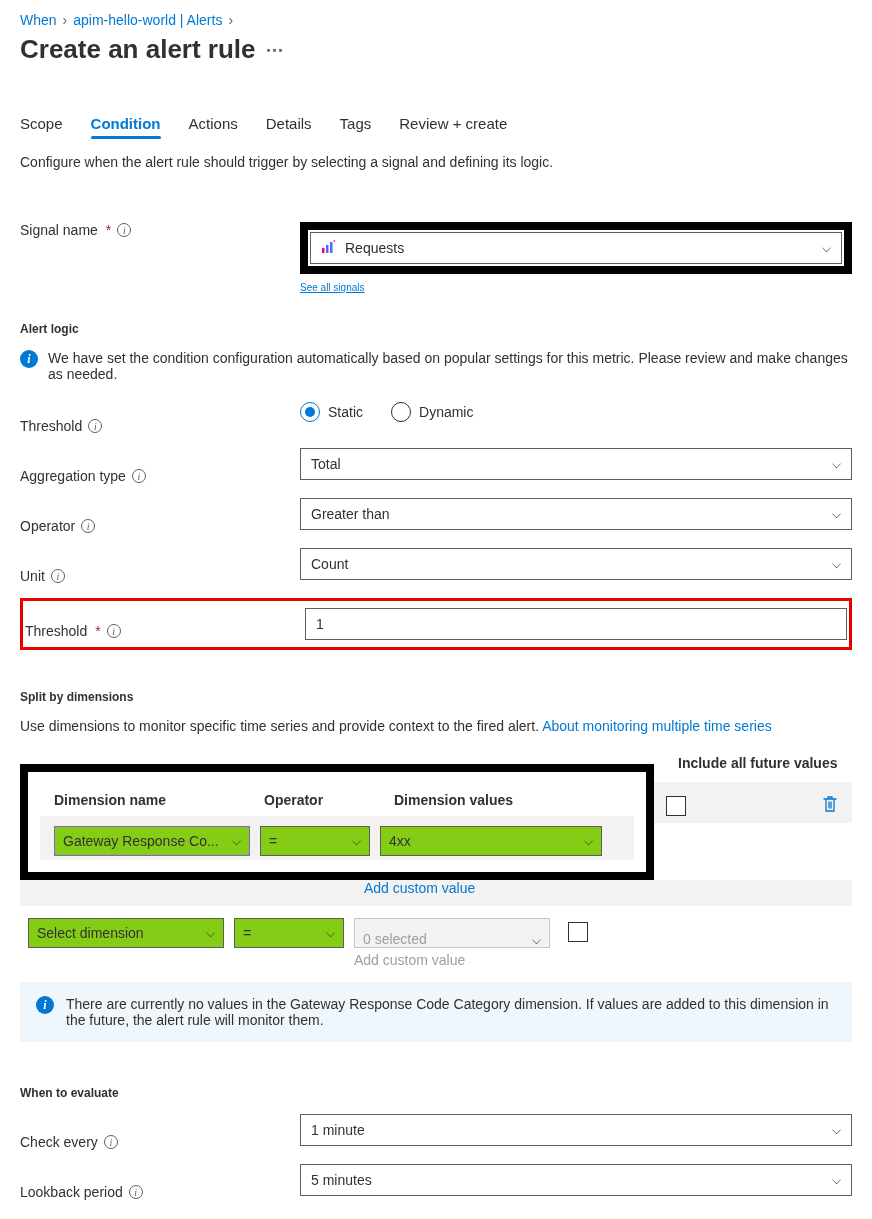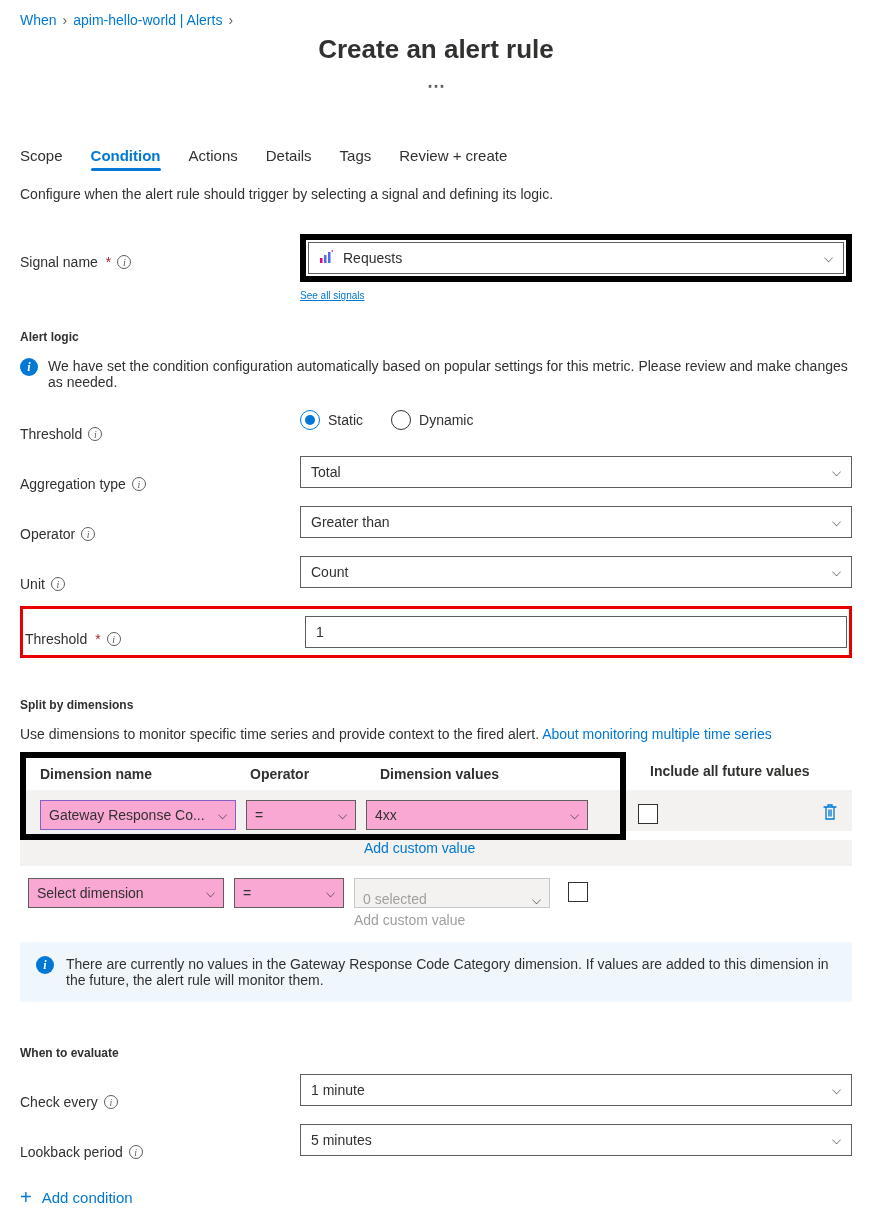--- a/index.html
+++ b/index.html
@@ -8,21 +8,21 @@
     font-size: 14px;
     color: #323130;
     background: #ffffff;
     padding: 12px 20px;
     width: 872px;
   }
   a { color: #0078d4; text-decoration: none; }
   a.underline { text-decoration: underline; }
   .breadcrumb { display: flex; align-items: center; gap: 6px; font-size: 14px; margin-bottom: 6px; }
   .breadcrumb .chev { color: #605e5c; }
-  .page-title { font-size: 26px; font-weight: 600; margin-bottom: 4px; display:flex; align-items:center; gap:10px;flex-direction:column;}
+  .page-title { font-size: 26px; font-weight: 600; margin-bottom: 4px; display:flex; align-items:center; gap:10px;}
   .ellipsis { color: #605e5c; font-size: 18px;}
   .tabs { display:flex; gap: 28px; margin: 50px 0 18px 0; font-size: 15px; }
   .tab { color:#323130; cursor:pointer; position:relative; padding-bottom:4px;}
   .tab.active { color:#0078d4; font-weight:600;}
   .tab.active::after { content:""; position:absolute; left:0; right:0; bottom:-3px; height:3px; background:#0078d4; border-radius:2px;}
   .description { margin-bottom: 32px; }
   .form-row { display:flex; align-items:flex-start; margin-bottom: 14px; }
   .label-col { width: 280px; display:flex; align-items:center; gap:6px; padding-top:6px;margin-top:14px;}
   .control-col { flex:1; }
   .required { color: #a4262c; margin-left:2px;}
@@ -33,30 +33,30 @@
   .text-input { cursor:text; justify-content:flex-start;}
   .select-box .chev-down, .dim-select .chev-down { font-size:12px; color:#323130;}
   .section-heading { font-size: 12px; font-weight:600; margin: 28px 0 14px 0;}
   .info-banner { display:flex; gap:10px; align-items:flex-start; margin-bottom:16px;}
   .info-badge { width:18px; height:18px; border-radius:50%; background:#0078d4; color:#fff; display:flex; align-items:center; justify-content:center; font-size:12px; font-weight:bold; font-style:italic; font-family: Georgia, serif; flex-shrink:0;}
   .radio-group { display:flex; gap:28px; align-items:center; padding-top:4px;}
   .radio { display:flex; align-items:center; gap:8px; cursor:pointer;}
   .radio-circle { width:20px; height:20px; border:1px solid #323130; border-radius:50%; display:flex; align-items:center; justify-content:center;}
   .radio.selected .radio-circle { border-color:#0078d4;}
   .radio.selected .radio-circle::after { content:""; width:10px; height:10px; background:#0078d4; border-radius:50%;}
-  .highlight-red { border: 6px solid #000000; padding: 2px; }
+  .highlight-red { border: 8px solid #000000; padding: 2px; margin-top: 20px; }
   .highlight-red .select-box { border-color:#605e5c;}
   .dim-table-wrap { margin-top:10px; }
   .dim-hdr { display:flex; padding: 8px 0 8px 14px; font-weight:600; }
   .col-name { width: 210px; }
   .col-op { width: 130px; }
   .col-val { width: 240px; }
   .dim-row-cells { display:flex; gap:10px;}
   .dim-select {
-    height:30px; border:1px solid #605e5c; background:#f9a8d4; display:flex; align-items:center; justify-content:space-between; padding: 0 8px; cursor:pointer; overflow:hidden; white-space:nowrap; text-overflow:ellipsis;
+    height:30px; border:1px solid #605e5c; background:#84cc16; display:flex; align-items:center; justify-content:space-between; padding: 0 8px; cursor:pointer; overflow:hidden; white-space:nowrap; text-overflow:ellipsis;
   }
   .dim-select.purple { border:1px solid #8661c5;}
   .dim-select.disabled { background:#f3f2f1; color:#a19f9d; border-color:#c8c6c4;}
   .dim-select span.val { overflow:hidden; text-overflow:ellipsis; white-space:nowrap; flex:1;}
   .checkbox { width:20px; height:20px; border:1px solid #323130; background:#fff; cursor:pointer;}
   .trash-icon { color:#0078d4; cursor:pointer; }
   .add-custom { font-size:14px; margin-top:4px;}
   .add-custom.enabled { color:#0078d4; cursor:pointer;}
   .add-custom.disabled { color:#a19f9d; }
   .blue-box { background:#eff6fc; padding: 14px 16px; display:flex; gap:12px; margin-top:14px;}
@@ -202,21 +202,21 @@
 </div>
 
 <div class="section-heading" style="margin-top:40px;">Split by dimensions</div>
 <div style="margin-bottom:10px;">
   <span>Use dimensions to monitor specific time series and provide context to the fired alert. </span><a href="#">About monitoring multiple time series</a>
 </div>
 
 <div class="dim-table-wrap">
   <div style="display:flex;">
 
-    <div class="highlight-red" style="flex:0 0 598px; padding:0;">
+    <div class="highlight-red" style="flex:0 0 598px; padding:12px;">
       <div class="dim-hdr" style="padding:8px 0 8px 14px;">
         <div class="col-name">Dimension name</div>
         <div class="col-op">Operator</div>
         <div class="col-val">Dimension values</div>
       </div>
       <div style="background:#f3f2f1; padding:10px 14px 4px 14px;">
         <div class="dim-row-cells">
           <div class="dim-select purple" style="width:196px;">
             <span class="val">Gateway Response Co...</span>
             <span class="chev-down">⌵</span>

